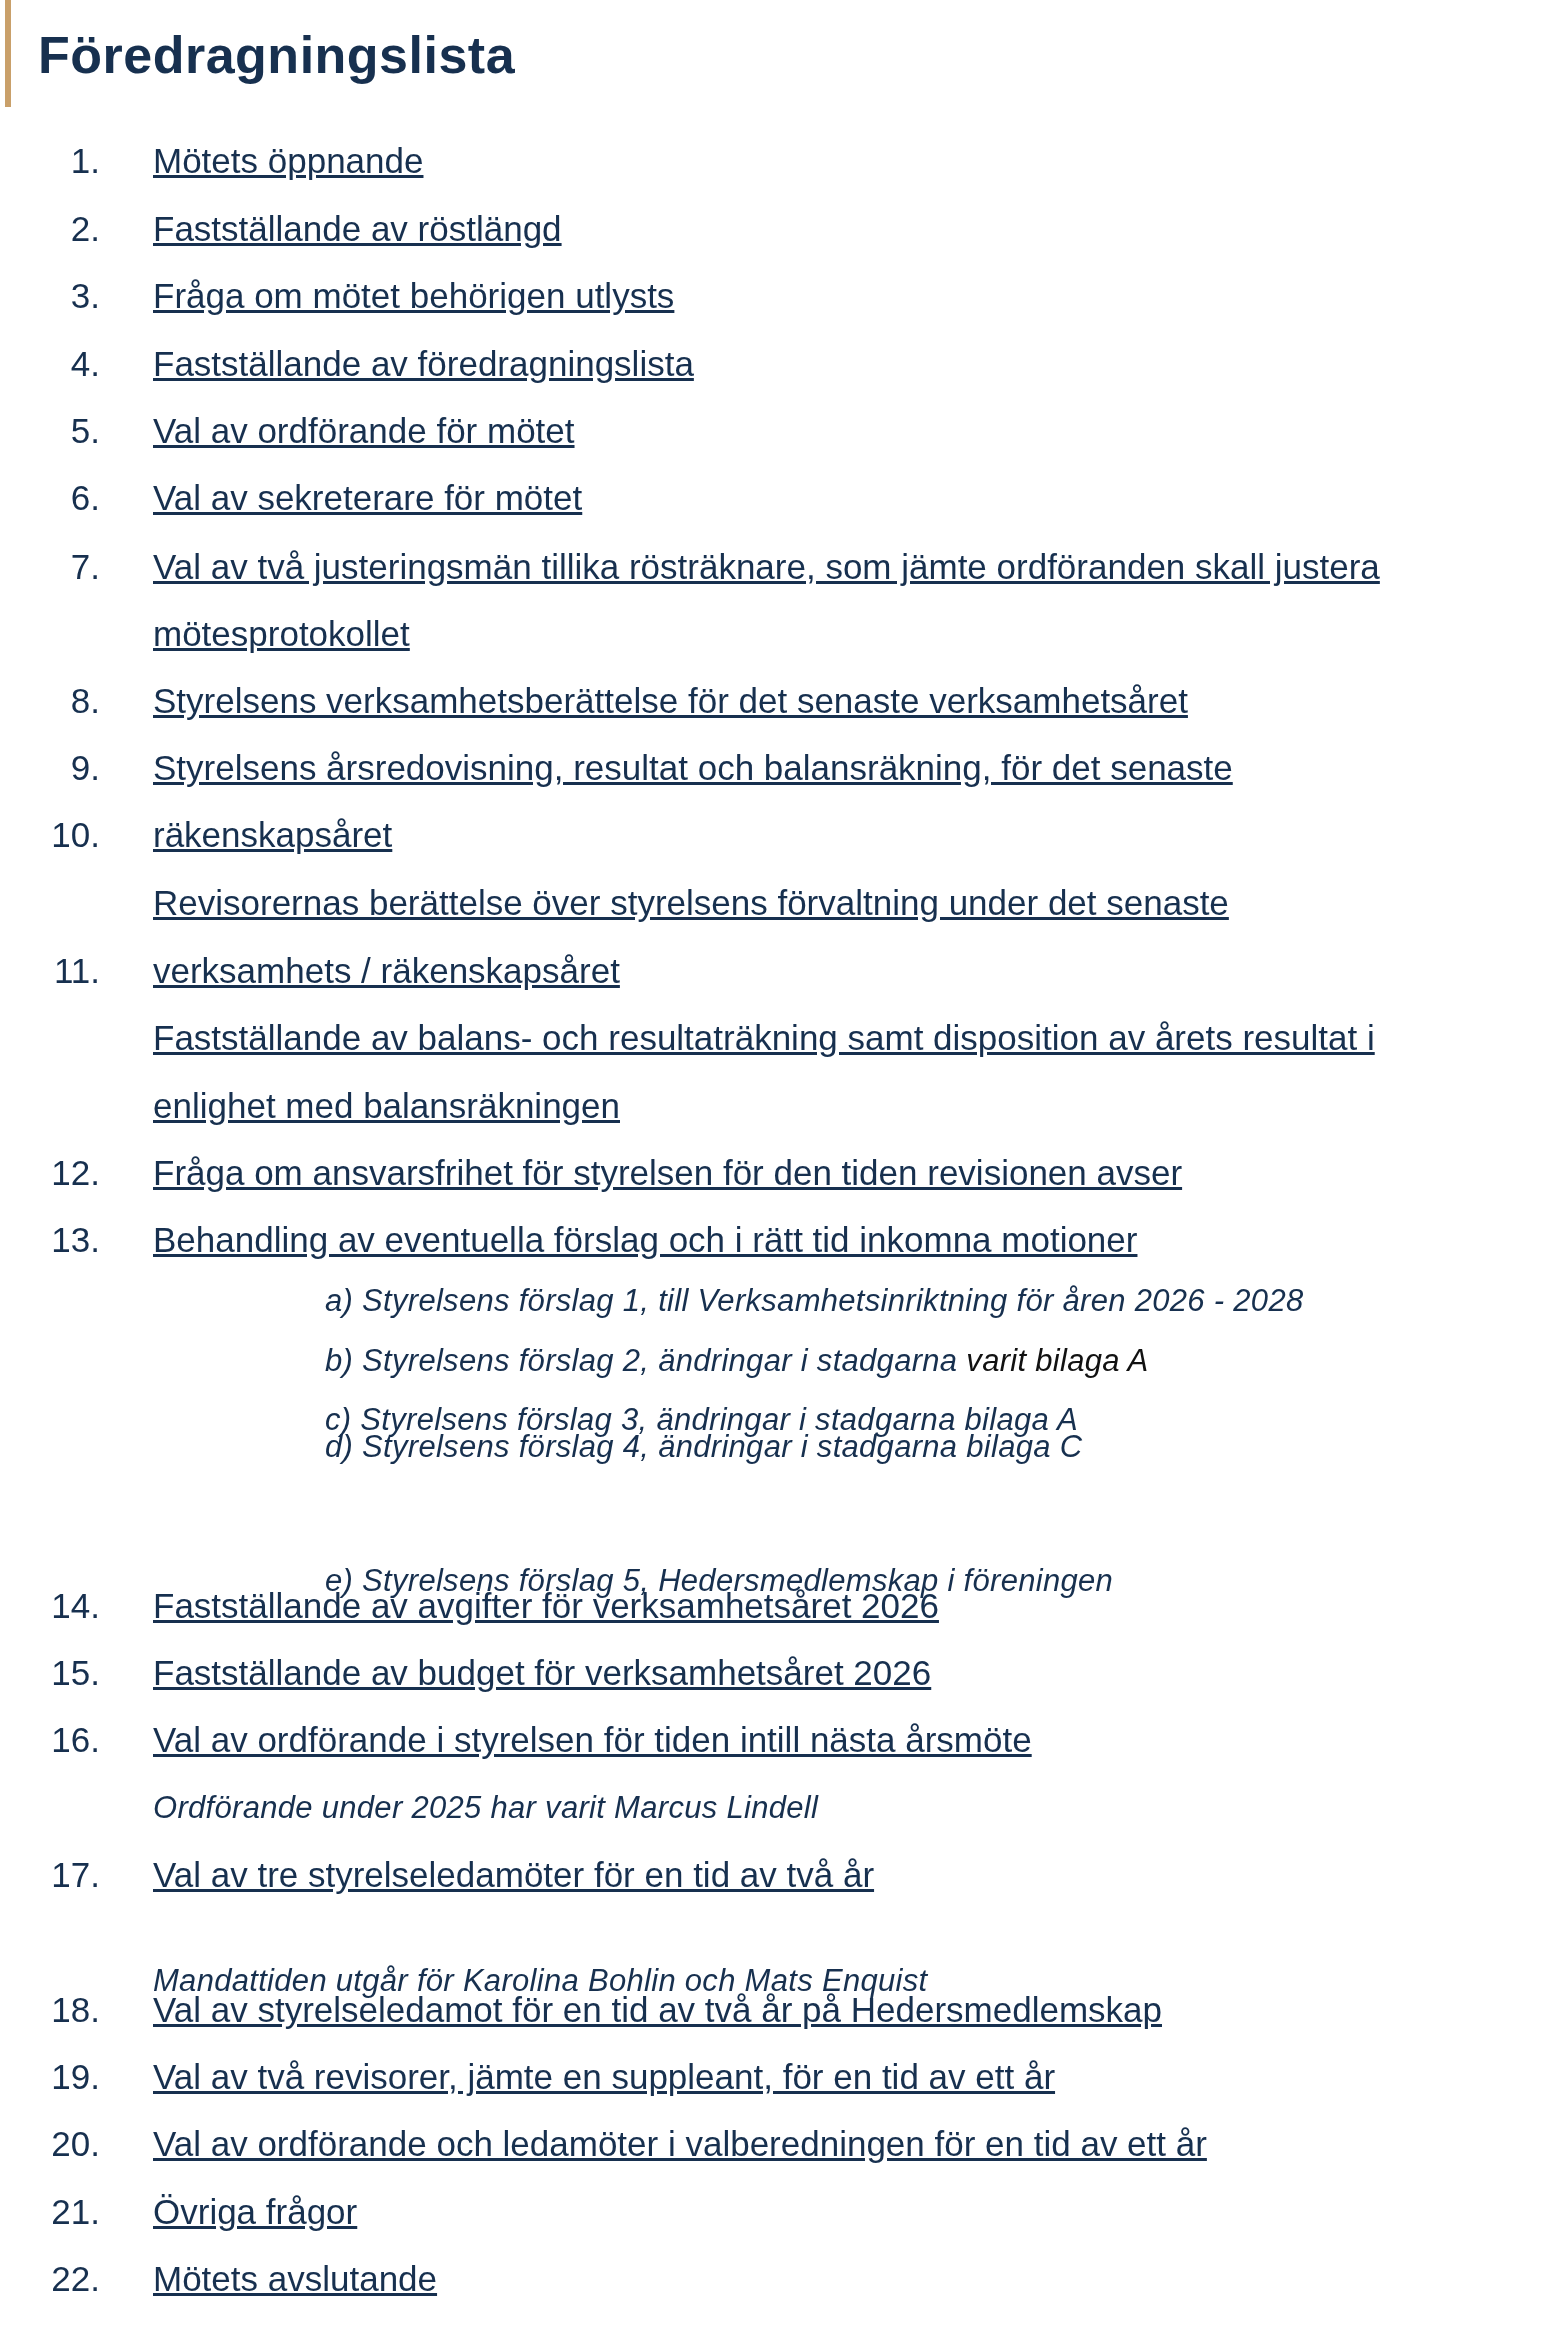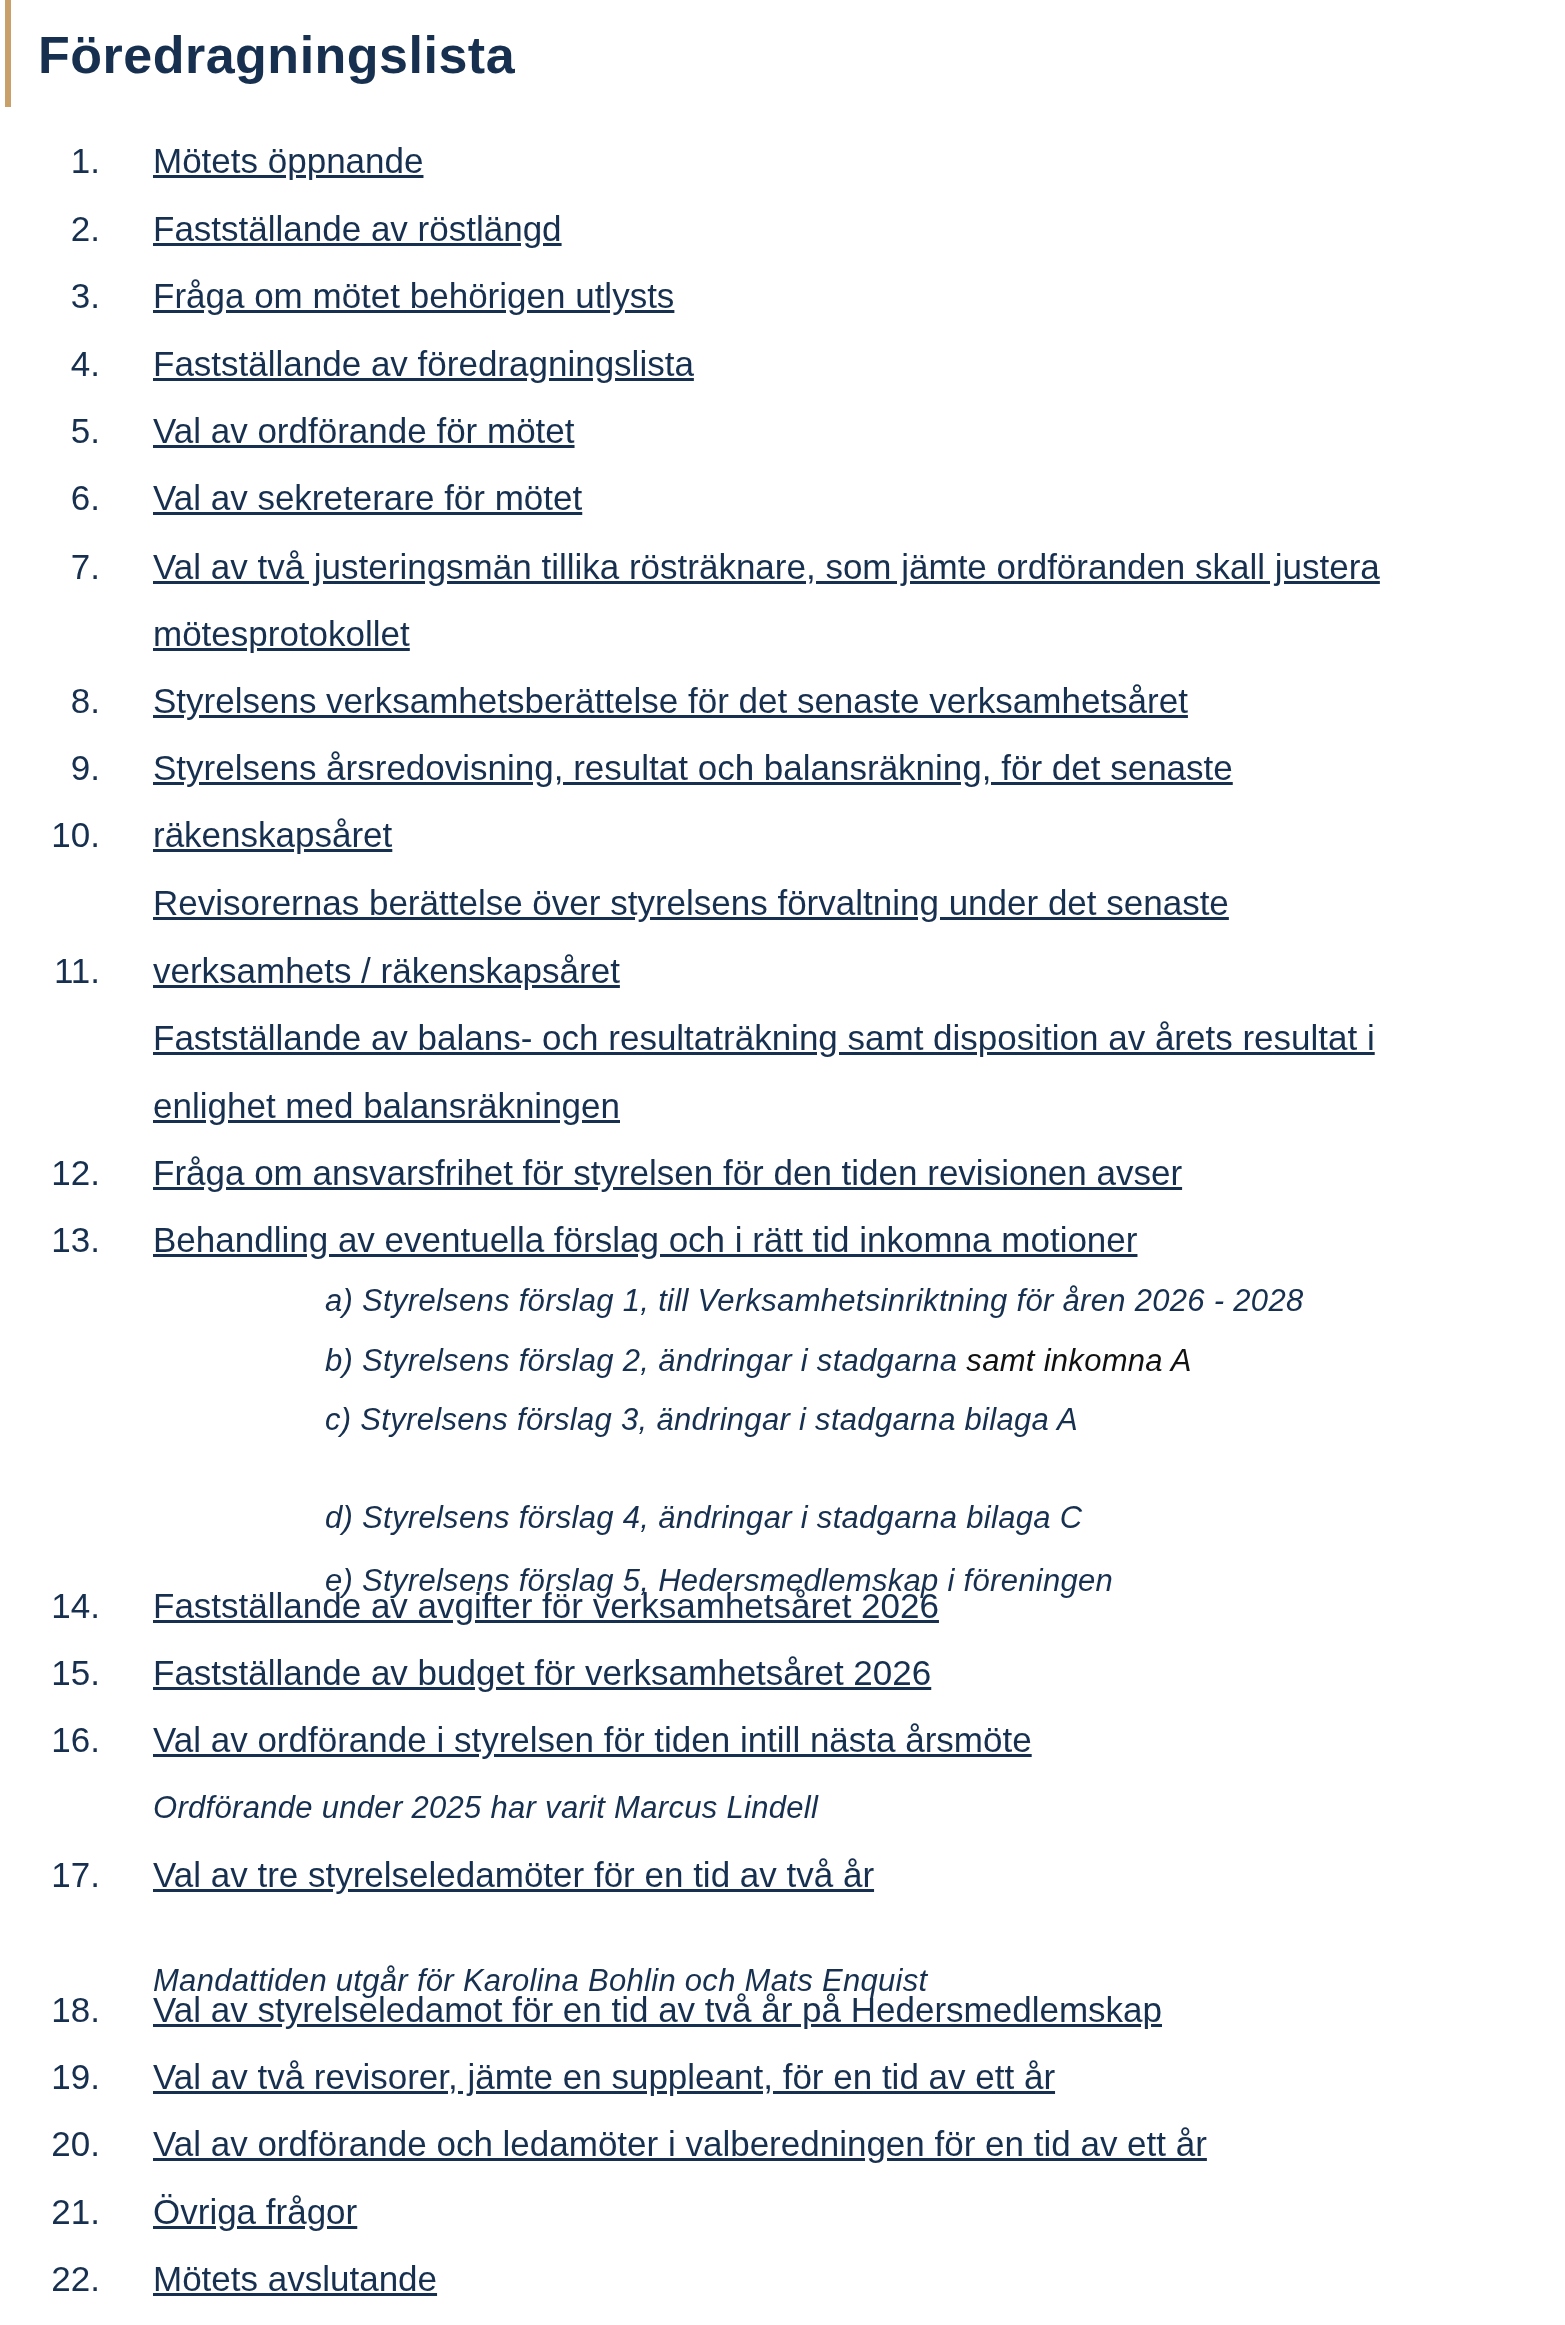--- a/index.html
+++ b/index.html
@@ -98,24 +98,24 @@
   </div>
 
   <div class="line" style="top:1211px">
     <span class="num">13.</span>
     <span class="txt">Behandling av eventuella förslag och i rätt tid inkomna motioner</span>
   </div>
 
   <div class="sub" style="top:1274px">a) Styrelsens förslag 1, till Verksamhetsinriktning för åren 2026 - 2028</div>
   <div class="sub" style="top:1334px">
     <span>b) Styrelsens förslag 2, ändringar i stadgarna</span>
-    <span class="black">samt inkomna A</span>
+    <span class="black">varit bilaga A</span>
   </div>
   <div class="sub" style="top:1393px">c) Styrelsens förslag 3, ändringar i stadgarna bilaga A</div>
-  <div class="sub" style="top:1491px">d) Styrelsens förslag 4, ändringar i stadgarna bilaga C</div>
+  <div class="sub" style="top:1420px">d) Styrelsens förslag 4, ändringar i stadgarna bilaga C</div>
   <div class="sub" style="top:1554px">e) Styrelsens förslag 5, Hedersmedlemskap i föreningen</div>
 
   <div class="line" style="top:1577px">
     <span class="num">14.</span>
     <span class="txt">Fastställande av avgifter för verksamhetsåret 2026</span>
   </div>
 
   <div class="line" style="top:1644px">
     <span class="num">15.</span>
     <span class="txt">Fastställande av budget för verksamhetsåret 2026</span>

